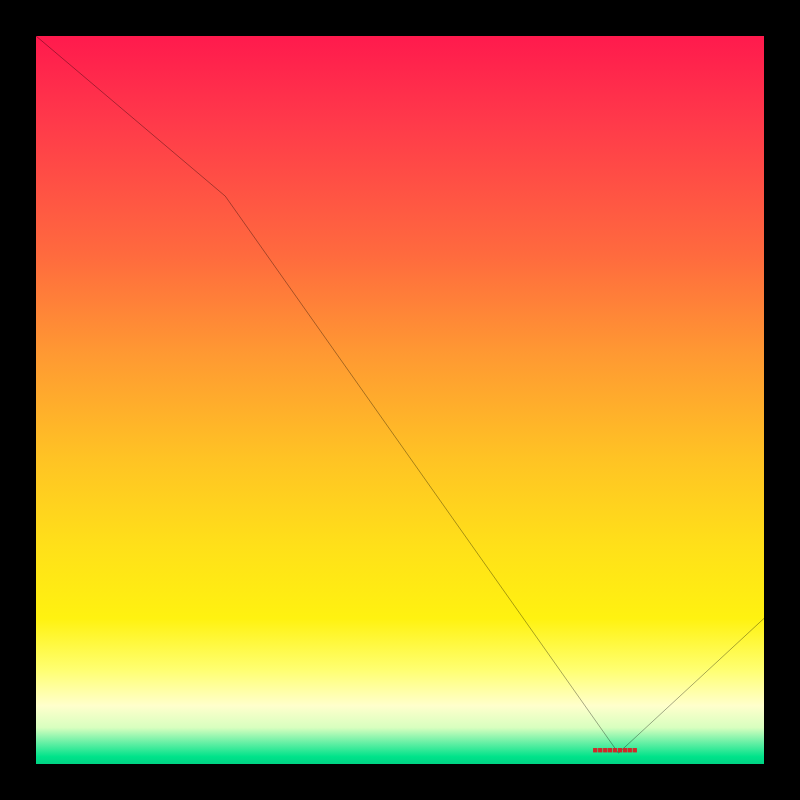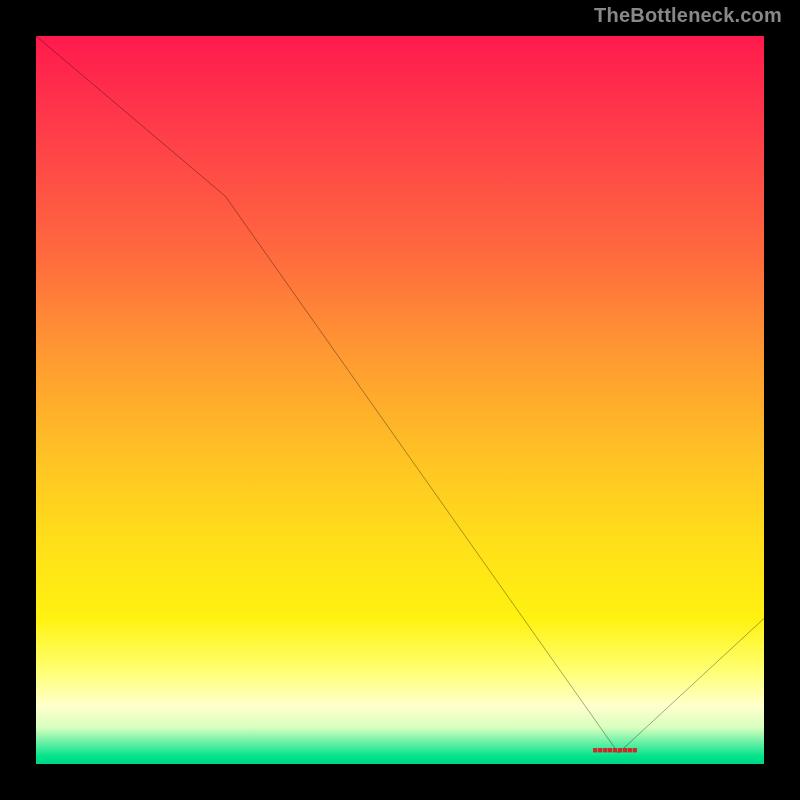--- a/index.html
+++ b/index.html
@@ -68,21 +68,20 @@
     letter-spacing: -0.5px;
     white-space: nowrap;
     transform: translate(-50%, -50%);
     z-index: 3;
   }
 </style>
 </head>
 <body>
 
 <div class="frame">
-  <div class="watermark">TheBottleneck.com</div>
 
   <div class="plot">
     <div class="gradient"></div>
 
     <svg class="curve" viewBox="0 0 100 100" preserveAspectRatio="none">
       <path id="curve-path" fill="none" stroke="#000" stroke-width="0.35" vector-effect="non-scaling-stroke" d="M0.000 0.000 L26.000 22.000 L80.000 98.500 L100.000 80.000"></path>
     </svg>
 
     <div class="marker" id="marker" style="left: 79.5%; top: 98.1%;">■■■■■■■■■</div>
   </div>

